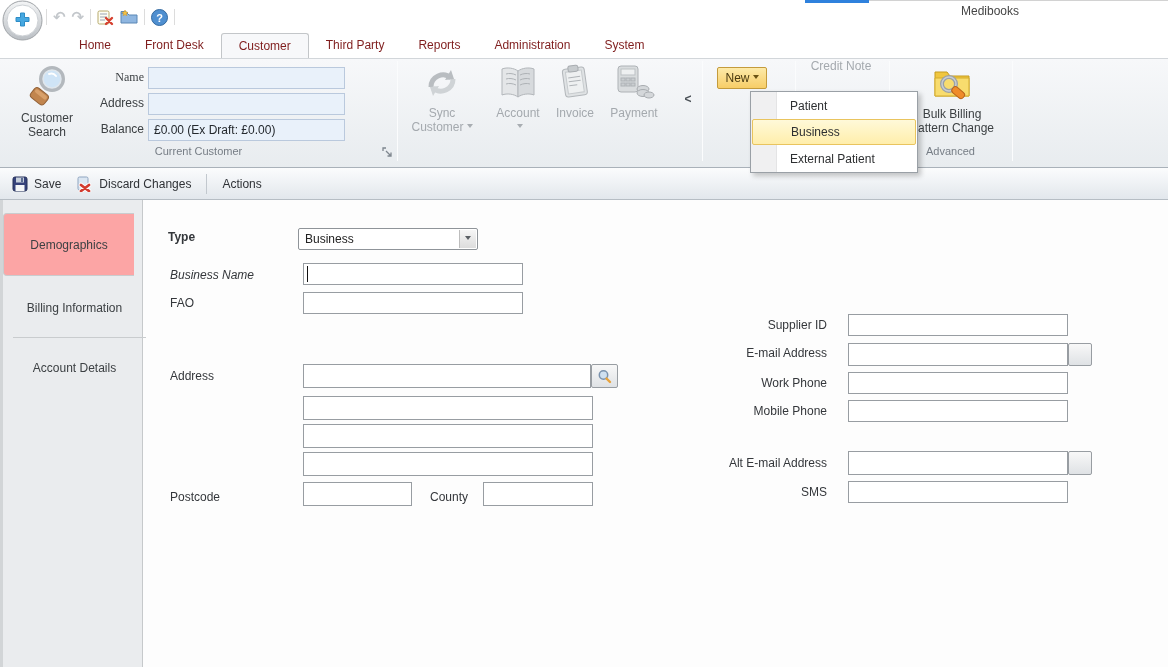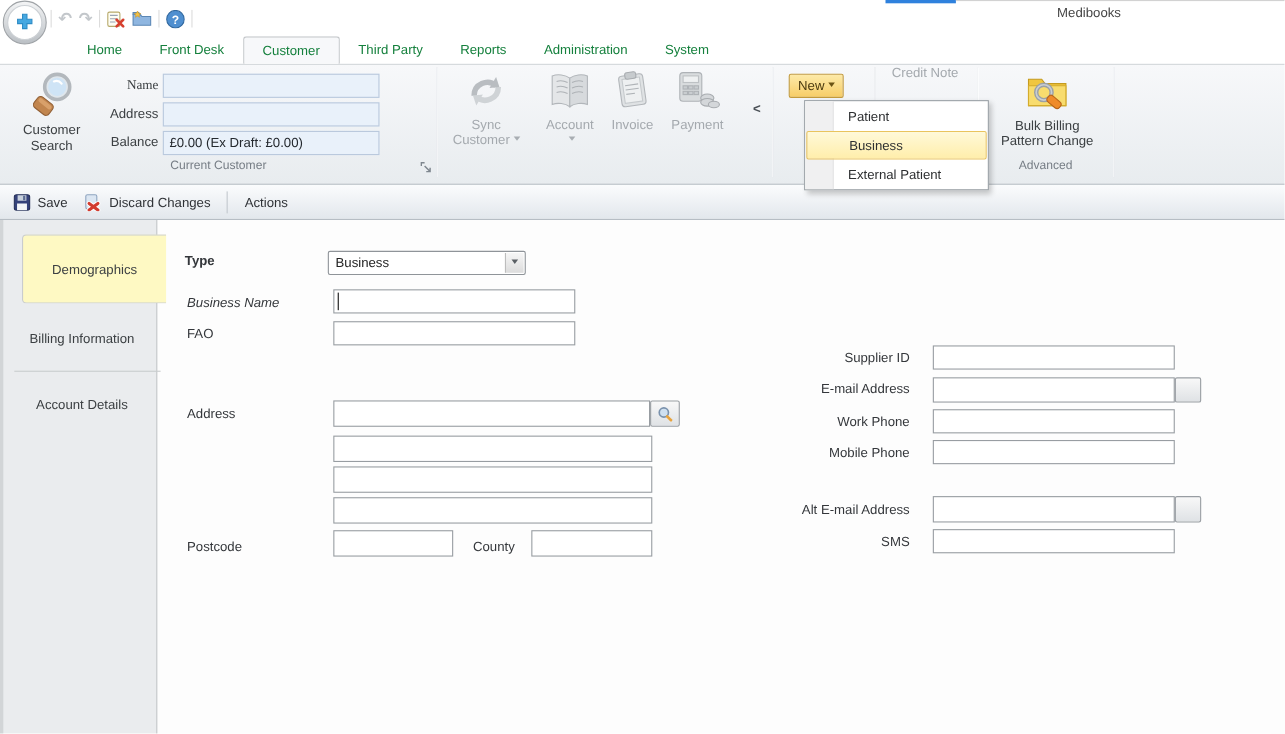--- a/index.html
+++ b/index.html
@@ -10,56 +10,56 @@
   
   .top-line-blue { position:absolute; left:805px; top:0; width:64px; height:3px; background:#2f81dd; }
   .top-line-gray { position:absolute; left:869px; top:0; width:299px; height:1px; background:#d2d2d2; }
   .app-btn { position:absolute; left:2px; top:0; width:41px; height:41px; z-index:30; cursor:pointer; }
   .qat { position:absolute; left:46px; top:7px; height:20px; display:flex; align-items:center; gap:6px; }
   .qat-sep { width:1px; height:16px; background:#dcdcdc; }
   .win-title { position:absolute; left:890px; top:4px; width:200px; text-align:center; color:#454545; font-size:12px; }
 
   
   .tab-row { position:absolute; left:0; top:33px; width:100%; height:25px; display:flex; padding-left:62px; z-index:5; }
-  .rtab { padding:0 17px; height:25px; line-height:25px; color:#15803d; cursor:pointer; white-space:nowrap; }
+  .rtab { padding:0 17px; height:25px; line-height:25px; color:#7f1d1d; cursor:pointer; white-space:nowrap; }
   .rtab.active { background:#f7f8fa; border:1px solid #c3c6c9; border-bottom:none; border-radius:3px 3px 0 0; margin-bottom:-1px; z-index:6; }
 
   
   .ribbon { position:absolute; left:0; top:58px; width:1168px; height:110px; background:linear-gradient(#f7f8fa,#e8ecef); border-top:1px solid #d2d6da; border-bottom:1px solid #a9b1b9; }
   .rib-sep { position:absolute; top:2px; height:100px; width:1px; background:#cdd1d6; border-right:1px solid #fbfcfd; }
   .group-label { position:absolute; font-size:11px; color:#767d85; text-align:center; }
   .bigbtn { position:absolute; text-align:center; color:#3c4043; cursor:pointer; border-radius:3px; }
   .bigbtn .cap { line-height:14px; font-size:12px; }
   .disabled { color:#a4a9ae !important; }
   .rib-lbl { position:absolute; text-align:right; color:#3c4043; }
   .rib-field { position:absolute; width:197px; height:22px; background:#e9f1fa; border:1px solid #bac9dd; font-size:12px; color:#24292e; padding:2px 5px; }
   .caret-down { display:inline-block; width:0; height:0; border:3px solid transparent; border-top:4px solid #64696e; vertical-align:middle; margin-left:3px; }
   .caret-down.dis { border-top-color:#a8adb2; }
   .collapse-btn { position:absolute; left:679px; top:30px; width:18px; height:20px; text-align:center; line-height:20px; font-weight:bold; color:#4a5056; cursor:pointer; }
   .new-btn { position:absolute; left:717px; top:8px; width:50px; height:22px; line-height:20px; text-align:center; background:linear-gradient(#fdeaa9,#f7cd67); border:1px solid #c49b3c; border-radius:2px; color:#4a3a10; cursor:pointer; z-index:40; }
   .new-btn .caret-down { border-top-color:#6b5314; }
   .creditnote { position:absolute; left:798px; top:0; width:86px; text-align:center; }
   .launcher { position:absolute; left:382px; top:88px; width:12px; height:12px; cursor:pointer; }
 
   
-  .menu { position:absolute; left:731px; top:91px; width:168px; height:82px; background:#fff; border:1px solid #9aa0a6; box-shadow:3px 3px 5px rgba(0,0,0,.22); z-index:50; }
+  .menu { position:absolute; left:750px; top:91px; width:168px; height:82px; background:#fff; border:1px solid #9aa0a6; box-shadow:3px 3px 5px rgba(0,0,0,.22); z-index:50; }
   .menu-gutter { position:absolute; left:0; top:0; bottom:0; width:26px; background:#f0f0f1; border-right:1px solid #e4e4e5; }
   .menu-item { position:absolute; left:1px; right:1px; height:26px; line-height:26px; padding-left:38px; color:#2d2f31; cursor:pointer; }
   .menu-item.hl { background:linear-gradient(#fff9d9,#ffeeab); border:1px solid #e9c45e; border-radius:2px; line-height:24px; }
 
   
   .toolbar { position:absolute; left:0; top:168px; width:1168px; height:32px; background:linear-gradient(#fbfcfd,#e2e7ec); border-bottom:1px solid #b6bdc4; display:flex; align-items:center; padding-left:8px; gap:7px; }
   .tb-btn { display:flex; align-items:center; gap:6px; color:#2f3236; cursor:pointer; padding:3px 4px; }
   .tb-sep { width:1px; height:20px; background:#c2c8ce; margin:0 4px; }
 
   
   .content { position:absolute; left:0; top:200px; width:1168px; height:467px; background:#fdfdfd; }
   .sidebar { position:absolute; left:0; top:0; width:143px; height:467px; background:#eaecee; border-right:1px solid #c6c9cb; border-left:3px solid #d2d5d7; }
   .side-tab { position:absolute; left:0; width:143px; height:60px; display:flex; align-items:center; justify-content:center; color:#3c4043; cursor:pointer; text-align:center; }
-  .side-tab.active { left:17px; width:131px; height:63px; background:#fef9c3; border:1px solid #c9ccce; border-right:none; border-radius:4px 0 0 4px; }
+  .side-tab.active { left:0; width:131px; height:63px; background:#fca5a5; border:1px solid #c9ccce; border-right:none; border-radius:4px 0 0 4px; }
   .side-line { position:absolute; left:10px; width:133px; height:1px; background:#c9ccce; }
 
   .lbl { position:absolute; font-size:12px; color:#34373b; white-space:nowrap; }
   .rlbl { position:absolute; width:170px; text-align:right; font-size:12px; color:#34373b; white-space:nowrap; }
   .inp { position:absolute; background:#fff; border:1px solid #989da2; font:12px "Liberation Sans","DejaVu Sans",sans-serif; padding:0 4px; color:#222; }
   .combo { position:absolute; left:298px; top:28px; width:180px; height:22px; background:#fff; border:1px solid #8f9499; border-radius:2px; cursor:pointer; }
   .combo-val { position:absolute; left:6px; top:3px; color:#222; }
   .combo-btn { position:absolute; right:1px; top:1px; width:17px; height:18px; background:linear-gradient(#f6f6f6,#dcdcdc); border-left:1px solid #bdbdbd; display:flex; align-items:center; justify-content:center; }
   .mini-btn { position:absolute; background:linear-gradient(#f8f8f8,#dfe2e5); border:1px solid #989da2; border-radius:2px; cursor:pointer; display:flex; align-items:center; justify-content:center; }
   .caret-blink { position:absolute; left:307px; top:66px; width:1px; height:16px; background:#111; }

